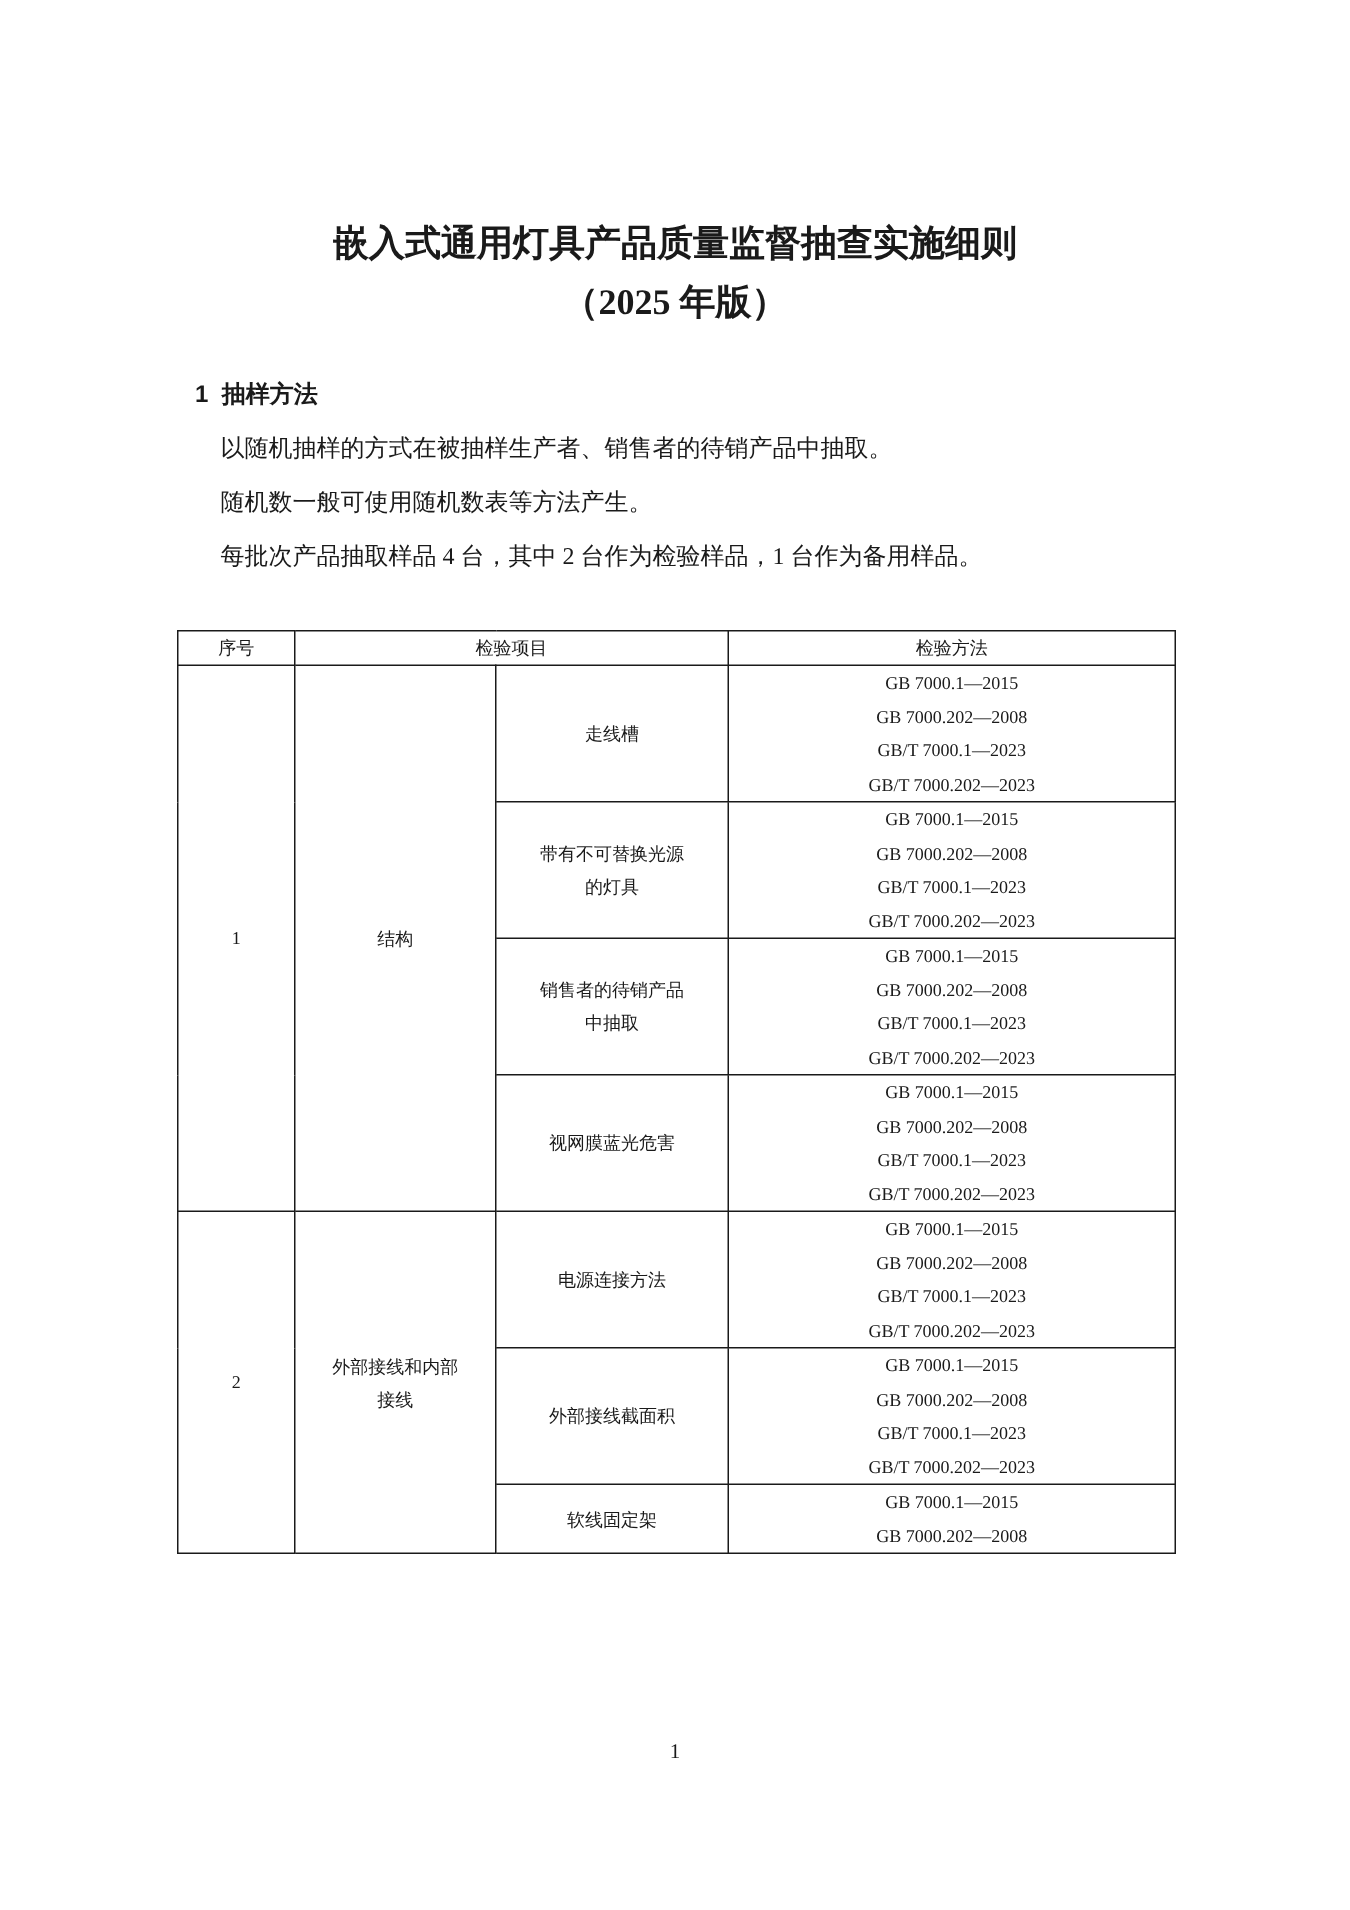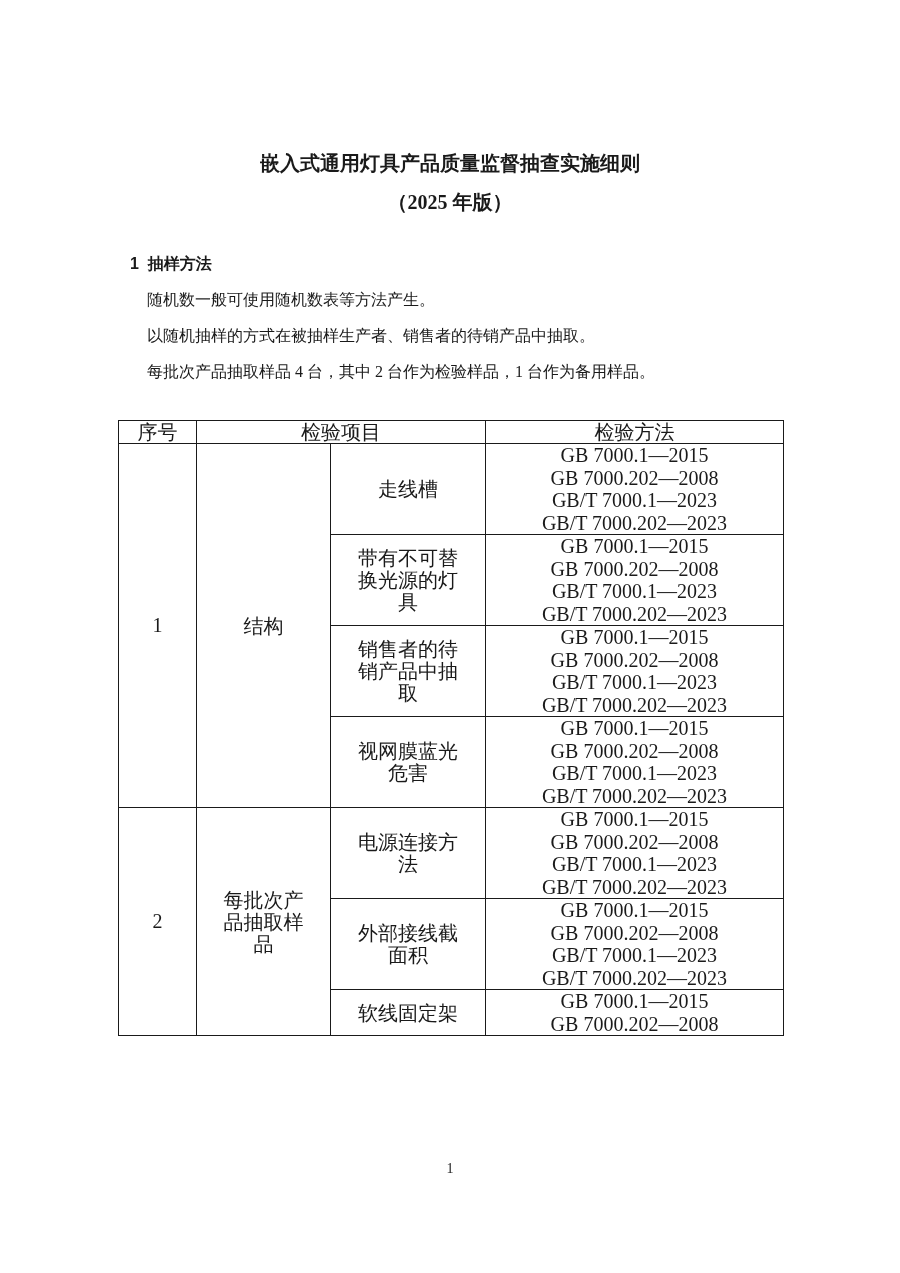--- a/index.html
+++ b/index.html
@@ -18,21 +18,21 @@
     box-sizing: border-box;
     padding-top: 144px;
     overflow: hidden;
   }
   .content {
     padding: 0 115px;
   }
   .title-block {
     text-align: center;
     font-weight: bold;
-    font-size: 20px;
+    font-size: 24px;
     line-height: 39px;
     letter-spacing: 0px;
   }
   .section-heading {
     font-family: "Liberation Sans", "DejaVu Sans", sans-serif;
     font-weight: bold;
     font-size: 16px;
     line-height: 20px;
     white-space: pre;
     margin: 15px;
@@ -56,21 +56,21 @@
   table.insp col.c-no { width: 78px; }
   table.insp col.c-cat { width: 134px; }
   table.insp col.c-item { width: 155px; }
   table.insp col.c-method { width: 298px; }
   table.insp th, table.insp td {
     border: 1px solid #1a1a1a;
     font-weight: normal;
     text-align: center;
     vertical-align: middle;
     padding: 0;
-    font-size: 20px;
+    font-size: 12px;
   }
   table.insp th {
     height: 22px;
     line-height: 22px;
   }
   table.insp td.item-cell, table.insp td.category-cell {
     line-height: 22px;
     padding: 0 24px;
   }
   table.insp td.methods-cell div {
@@ -95,22 +95,22 @@
 <div class="page">
   <div class="content">
 
     <div class="title-block">
       <div>嵌入式通用灯具产品质量监督抽查实施细则</div>
       <div>（2025 年版）</div>
     </div>
 
     <div class="section-heading heading-1">1  抽样方法</div>
 
+    <p class="para para-first">以随机抽样的方式在被抽样生产者、销售者的待销产品中抽取。</p>
     <p class="para">随机数一般可使用随机数表等方法产生。</p>
-    <p class="para para-first">以随机抽样的方式在被抽样生产者、销售者的待销产品中抽取。</p>
     <p class="para">每批次产品抽取样品 4 台，其中 2 台作为检验样品，1 台作为备用样品。</p>
 
 
     <table class="insp">
       <colgroup>
         <col class="c-no">
         <col class="c-cat">
         <col class="c-item">
         <col class="c-method">
       </colgroup>
@@ -155,21 +155,21 @@
             <td class="item-cell">视网膜蓝光危害</td>
             <td class="methods-cell">
               <div>GB 7000.1—2015</div>
               <div>GB 7000.202—2008</div>
               <div>GB/T 7000.1—2023</div>
               <div>GB/T 7000.202—2023</div>
             </td>
           </tr>
           <tr>
             <td class="row-number-cell" rowspan="3">2</td>
-            <td class="category-cell" rowspan="3">每批次产品抽取样品</td>
+            <td class="category-cell" rowspan="3">外部接线和内部接线</td>
             <td class="item-cell">电源连接方法</td>
             <td class="methods-cell">
               <div>GB 7000.1—2015</div>
               <div>GB 7000.202—2008</div>
               <div>GB/T 7000.1—2023</div>
               <div>GB/T 7000.202—2023</div>
             </td>
           </tr>
           <tr>
             <td class="item-cell">外部接线截面积</td>

